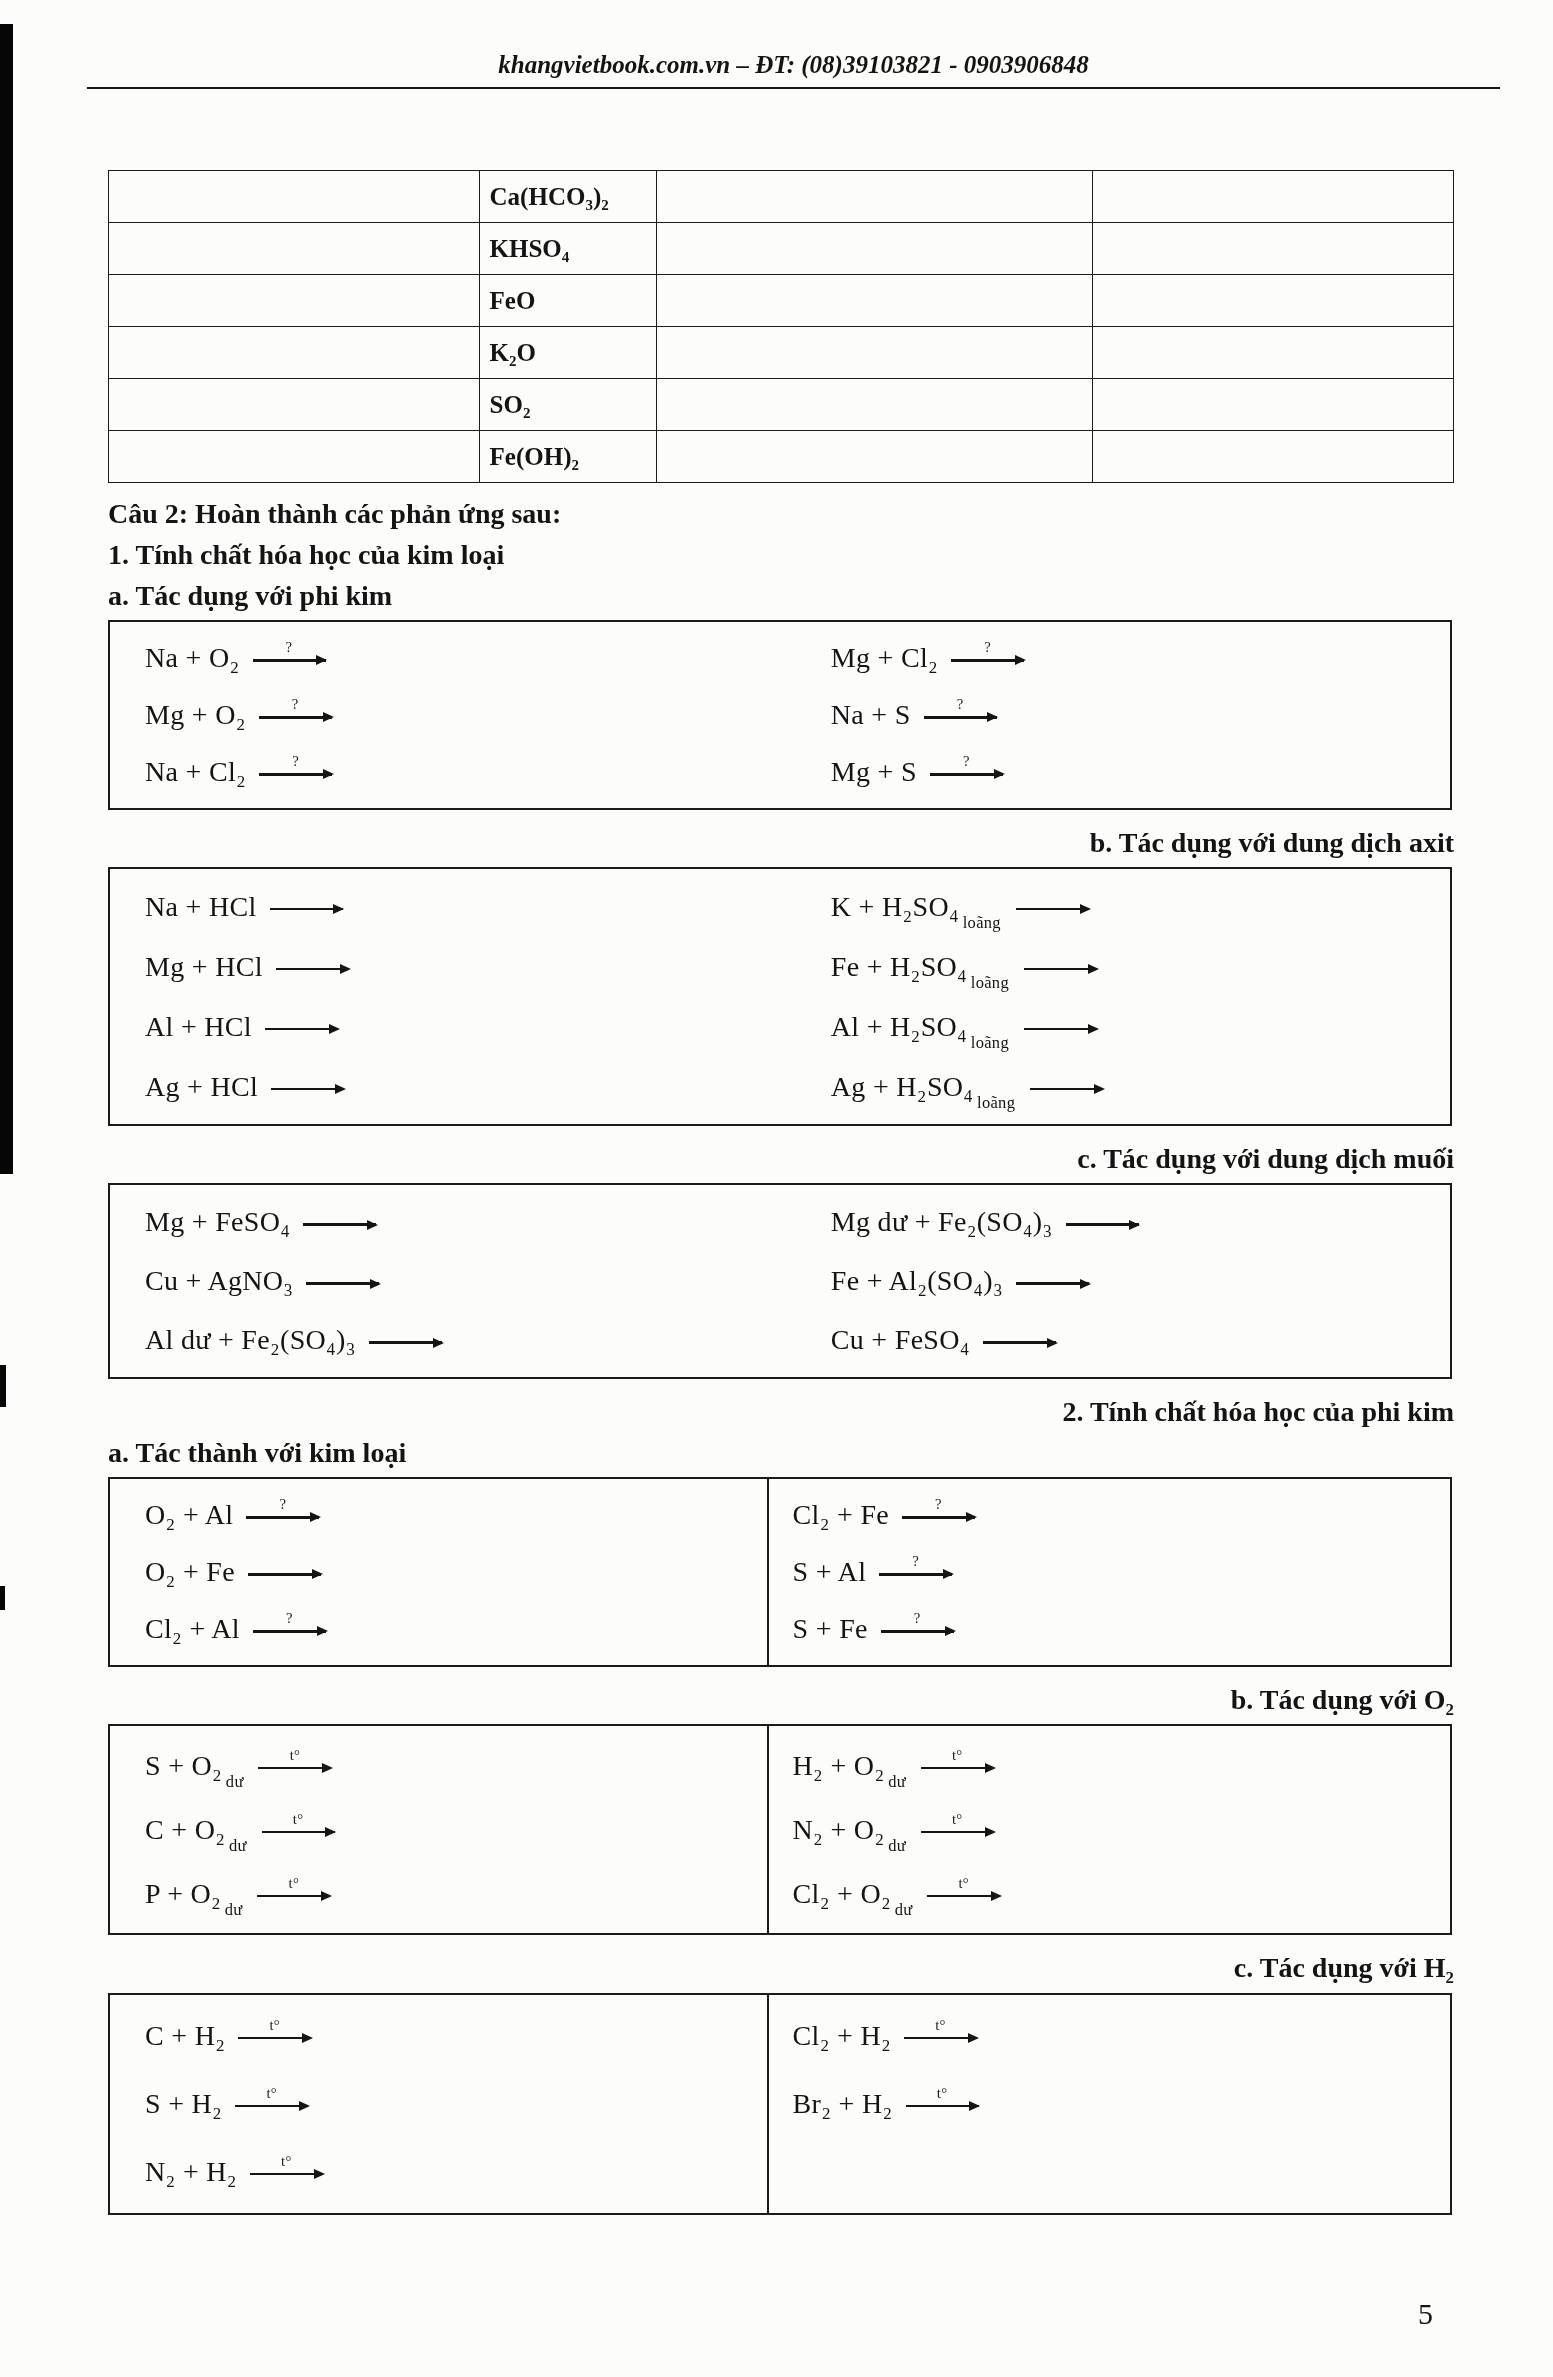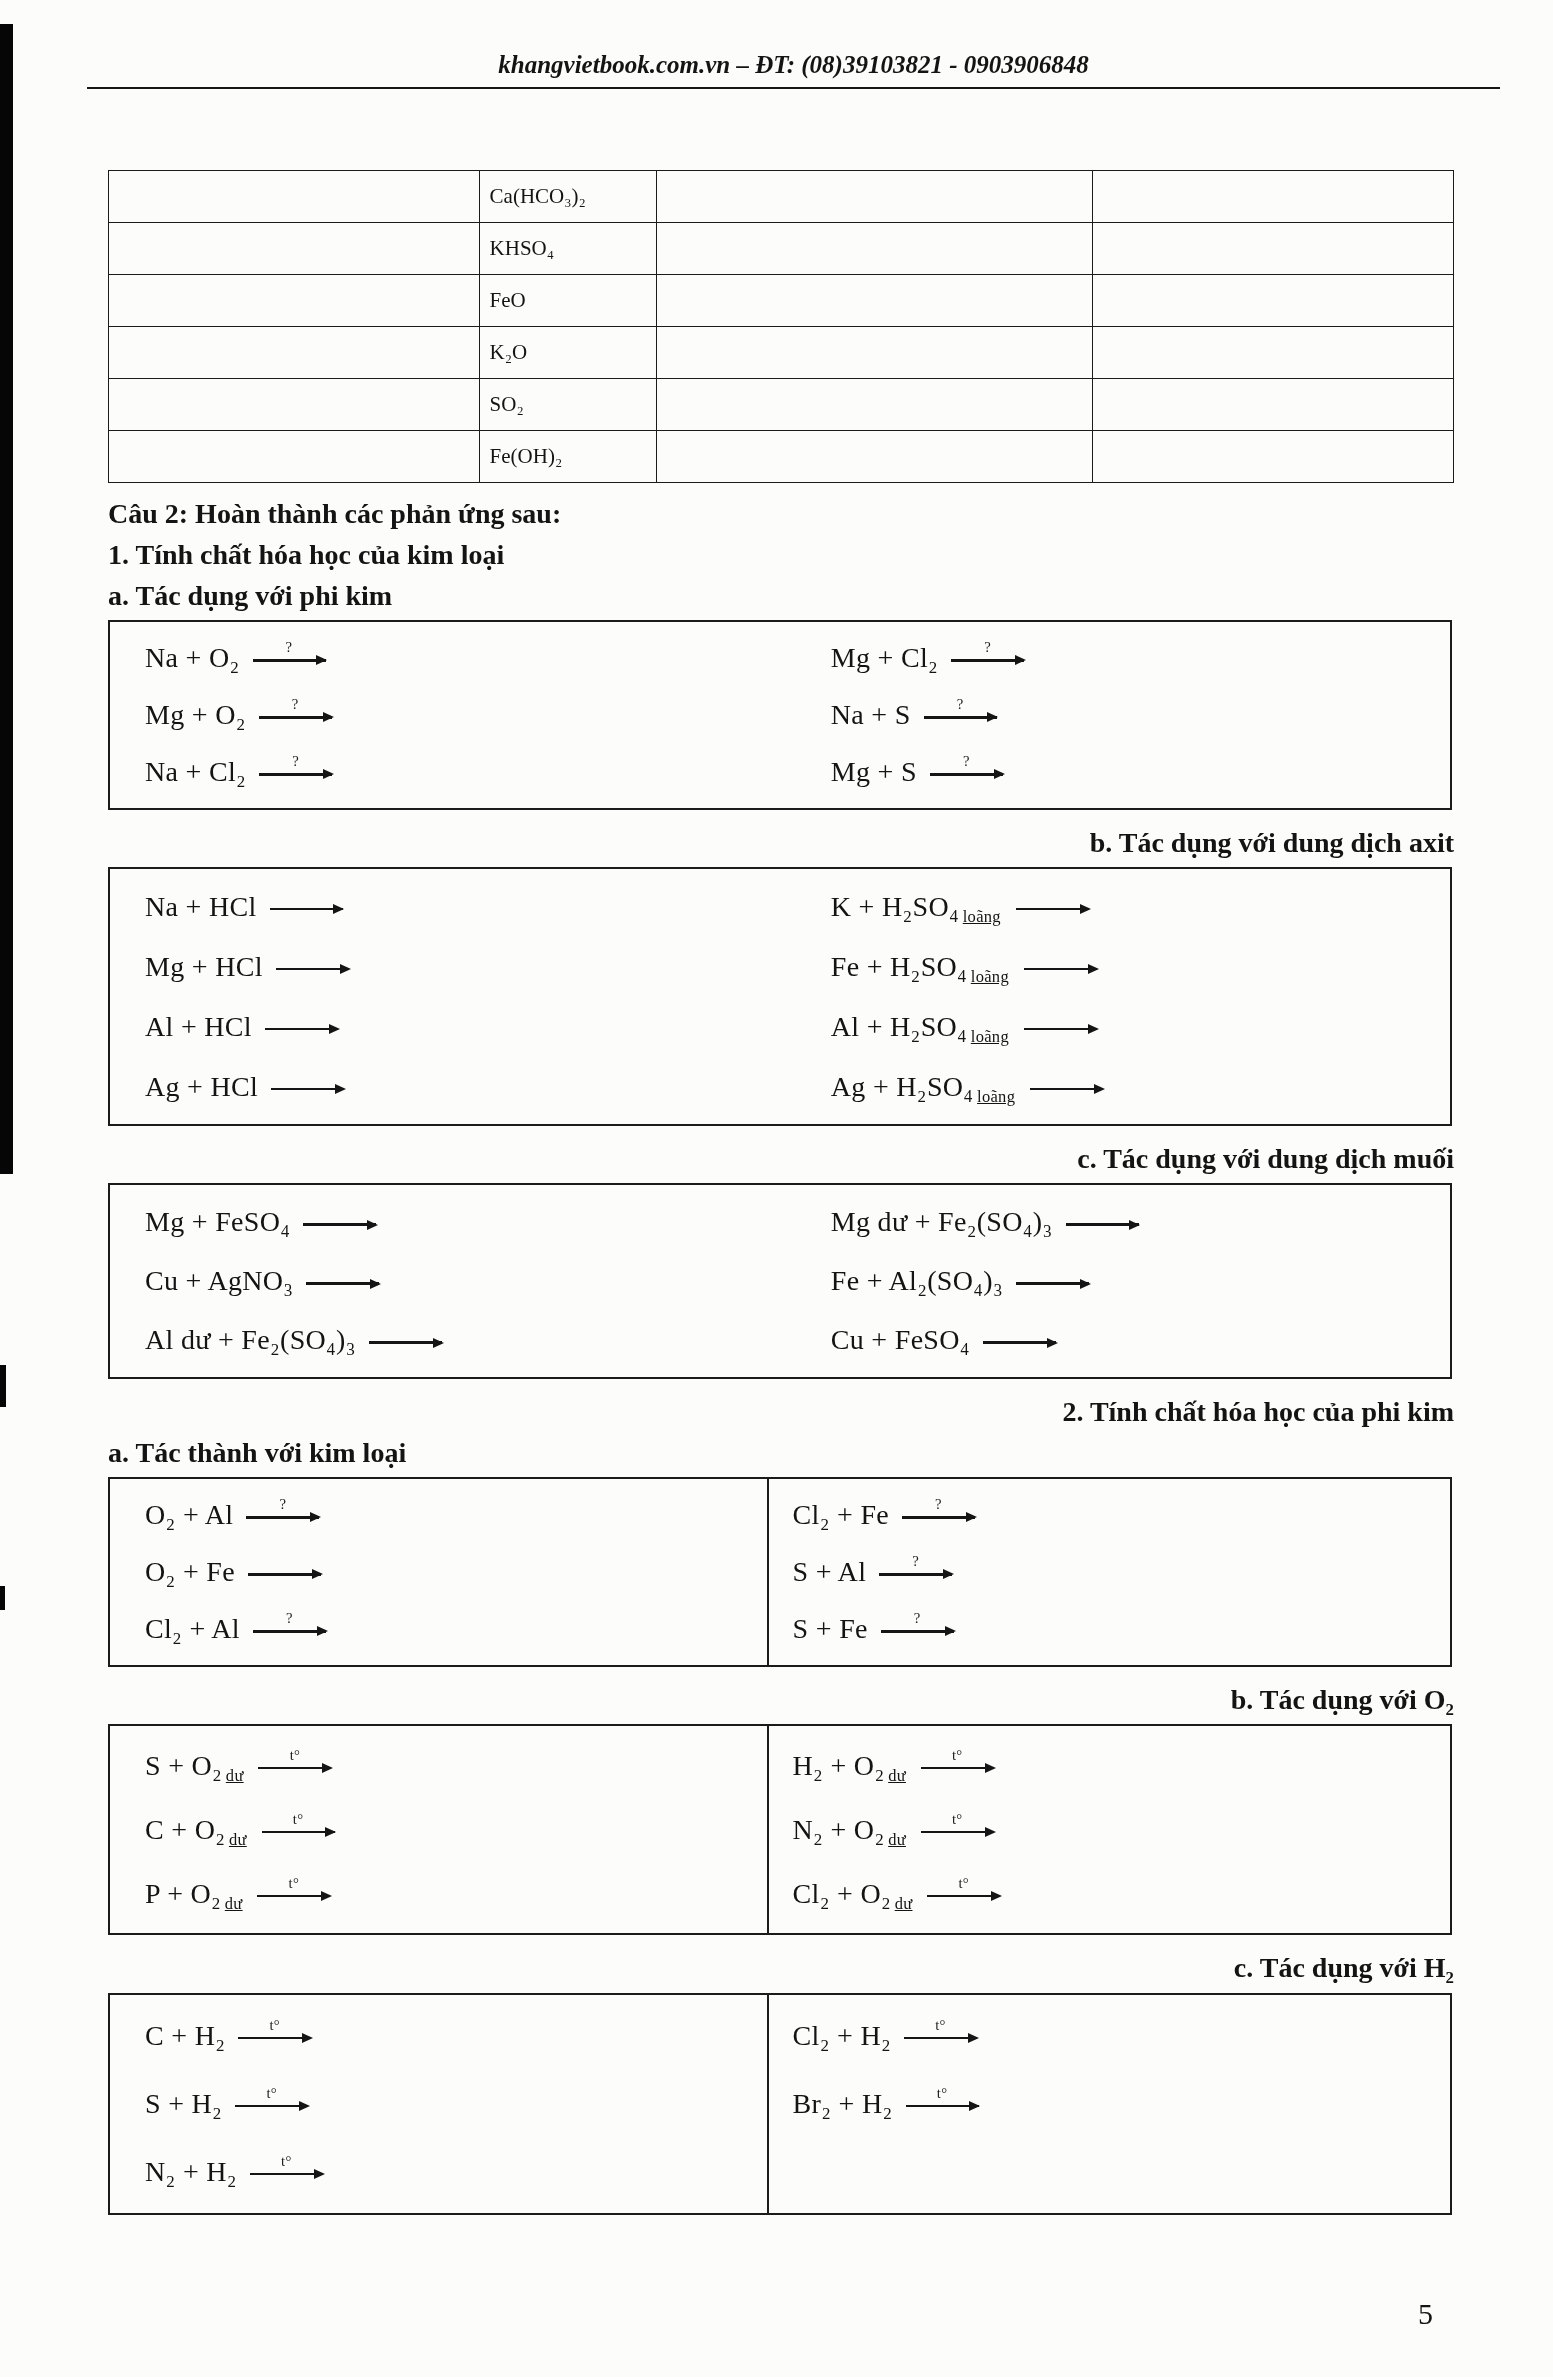--- a/index.html
+++ b/index.html
@@ -24,21 +24,21 @@
     font-size: 25px;
     padding-bottom: 8.2px;
     border-bottom: 2.7px solid #161616;
   }
 
   .content { margin-left: 108px; width: 1346px; }
 
   table.formula-table { border-collapse: collapse; margin-top: 81px; }
   .formula-table td { border: 1.8px solid #1b1b1b; height: 52px; }
   td.c1 { width: 372px; }
-  td.c2 { width: 177px; font-size: 21px; padding-left: 9.2px; }
+  td.c2 { width: 177px; font-size: 25px; padding-left: 9.2px; font-weight: bold; }
   td.c3 { width: 436px; }
   td.c4 { width: 362px; }
 
   .h-line { font-size: 28px; font-weight: bold; line-height: 39px; margin-top: 1.8px; }
   .h-cau  { margin-top: 11px; }
   .mt-lg  { margin-top: 13px; text-align: right; }
   .mb-box { margin-bottom: 5.5px; }
 
   .eq-box {
     display: flex;
@@ -55,24 +55,23 @@
     height: var(--rh, 57px);
     display: flex;
     align-items: center;
     font-size: 28px;
     letter-spacing: 0.3px;
     white-space: pre;
   }
   .eq-sub {
     font-size: 16.5px;
     position: relative;
-    top: 10px;
+    top: 16px;
     margin-left: 3.7px;
     margin-right: 1.8px;
-    text-decoration: underline;
   }
   .eq-sub:empty { display: none; }
   .eq-arrow {
     position: relative;
     flex: none;
     width: 73px;
     height: 2.7px;
     background: #151515;
     margin-left: 13px;
     margin-top: 4.6px;

